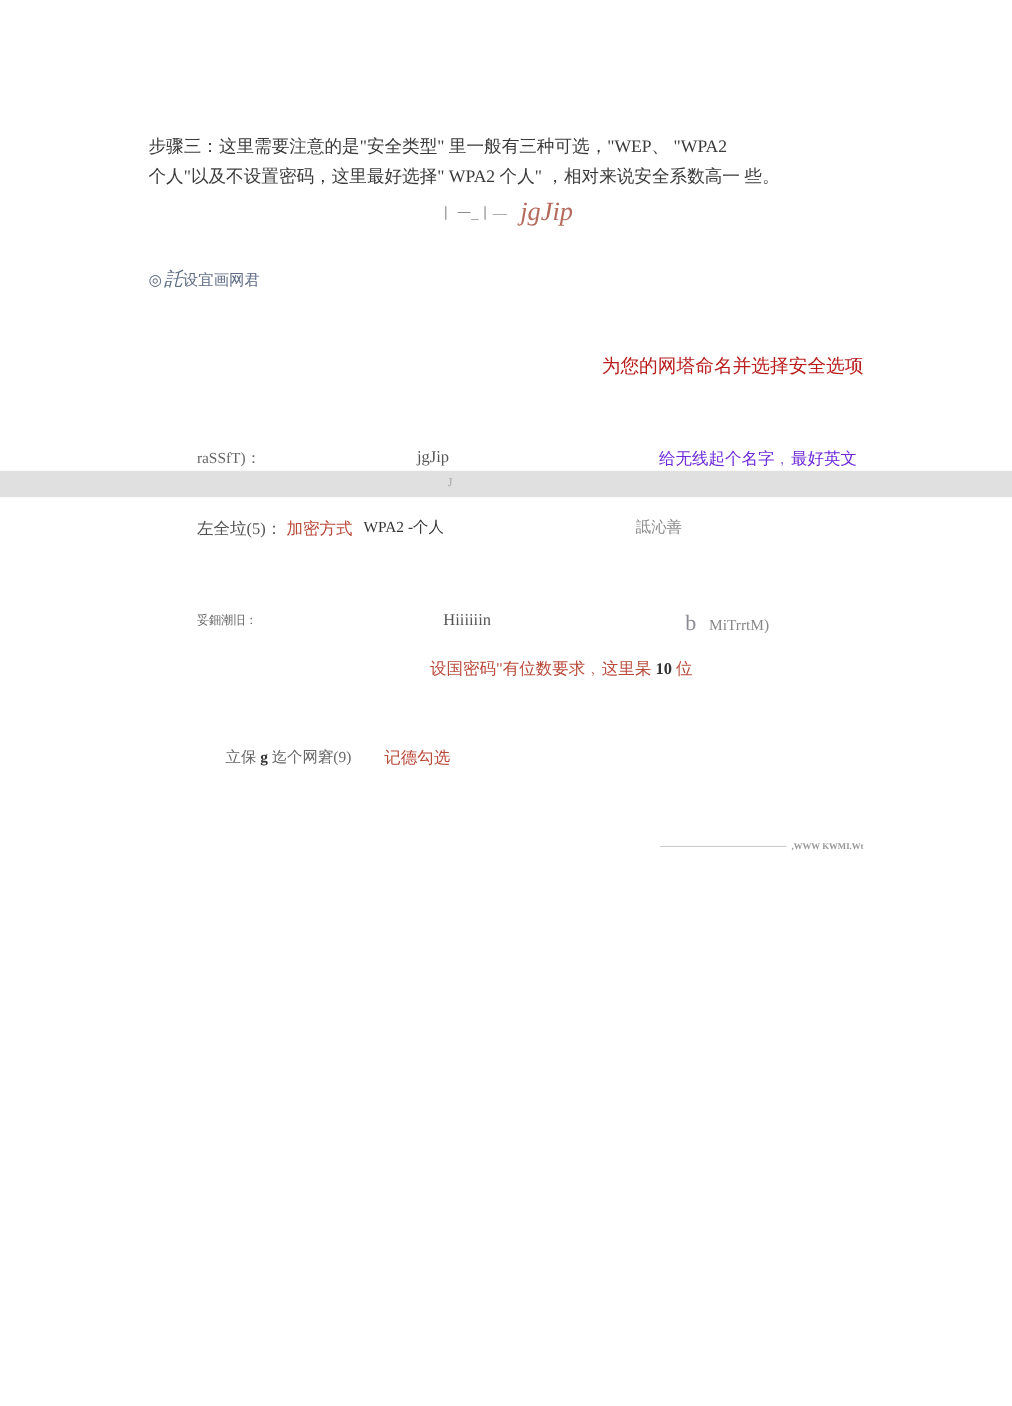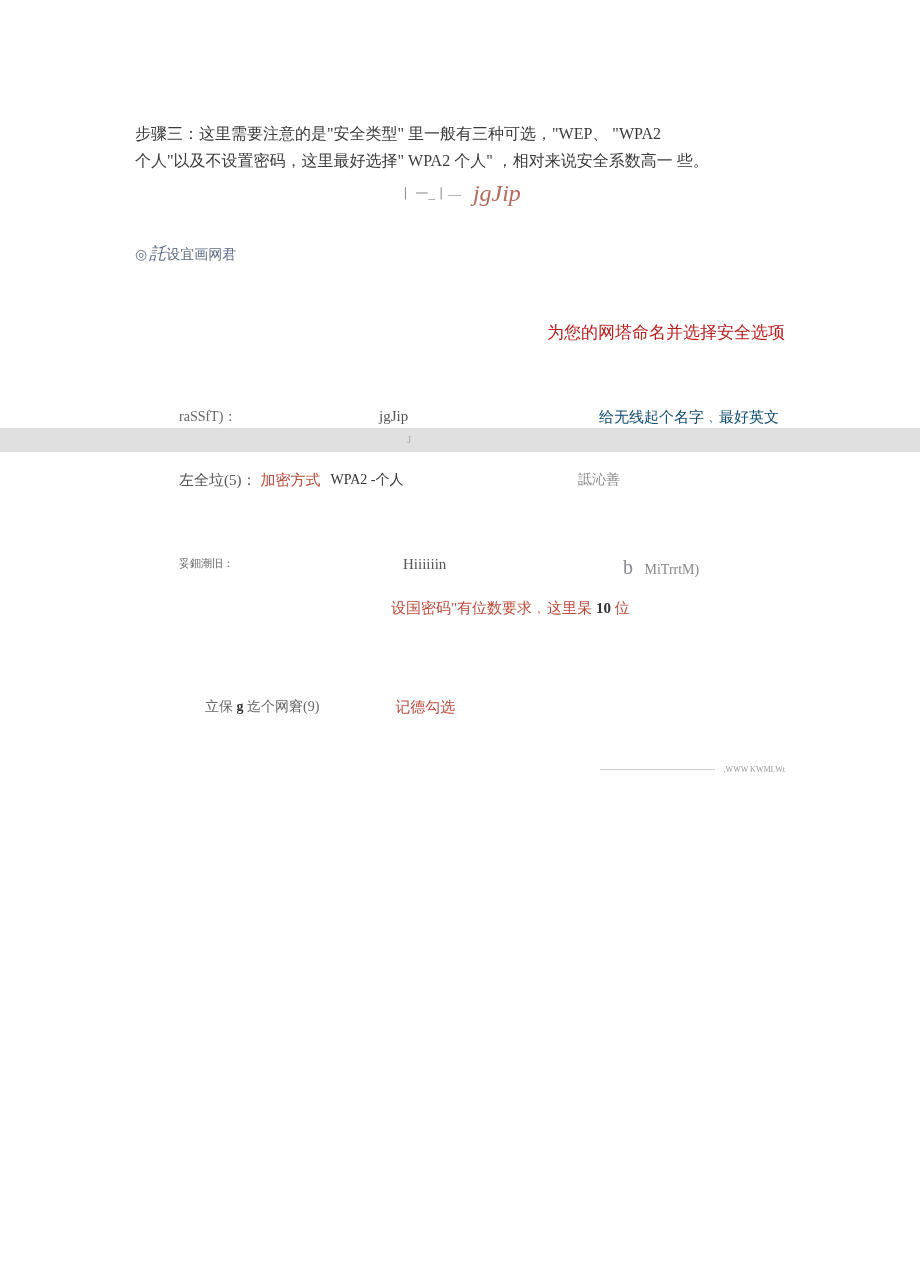--- a/index.html
+++ b/index.html
@@ -68,21 +68,21 @@
       margin-left: 44px;
     }
     .form-row {
       display: flex;
       align-items: flex-start;
       font-size: 14px;
       color: #555;
     }
     .row1 .col1 { width: 200px; color: #666; font-size: 14px; }
     .row1 .col2 { width: 220px; color: #555; font-size: 15px; font-weight: 500; }
-    .row1 .annotation { color: #0c4a6e; font-size: 15px; }
+    .row1 .annotation { color: #6d28d9; font-size: 15px; }
     .row2-wrap { margin-top: 44px; }
     .row2 .col1 { color: #555; font-size: 15px; }
     .row2 .red { color: #b94a3a; font-size: 15px; margin-left: 4px; }
     .row2 .col2 { color: #333; font-size: 14px; margin-left: 10px; }
     .row2 .right-side {
       position: absolute;
       right: 165px;
       color: #888;
       font-size: 14px;
     }
@@ -106,30 +106,31 @@
     .row3 .col2 { width: 220px; color: #555; font-size: 15px; font-weight: 500; margin-left: 24px; }
     .row3 .right-group { color: #888; font-size: 14px; }
     .row3 .b-letter { color: #8a8a95; font-size: 20px; font-family: Georgia, serif; margin-right: 8px; }
     .password-note {
       margin-top: 20px;
       margin-left: 212px;
       color: #b94a3a;
       font-size: 15px;
     }
     .password-note .bold10 { font-weight: bold; color: #333; }
-    .row4 { margin-top: 80px; margin-left: 26px; gap: 46px; }
+    .row4 { margin-top: 62px; margin-left: 26px; }
     .row4 .col1 { color: #666; font-size: 14px; }
     .row4 .g-bold { font-weight: bold; color: #333; }
     .row4 .annotation { color: #b94a3a; font-size: 15px; margin-left: 30px; }
     .footer-mark {
       position: absolute;
       right: 135px;
       top: 765px;
       font-size: 8px;
       color: #999;
+      font-weight: bold;
     }
     .footer-line {
       position: absolute;
       right: 205px;
       top: 769px;
       width: 115px;
       border-top: 1px solid #ccc;
     }
     .row2-container { position: relative; }
   </style>

